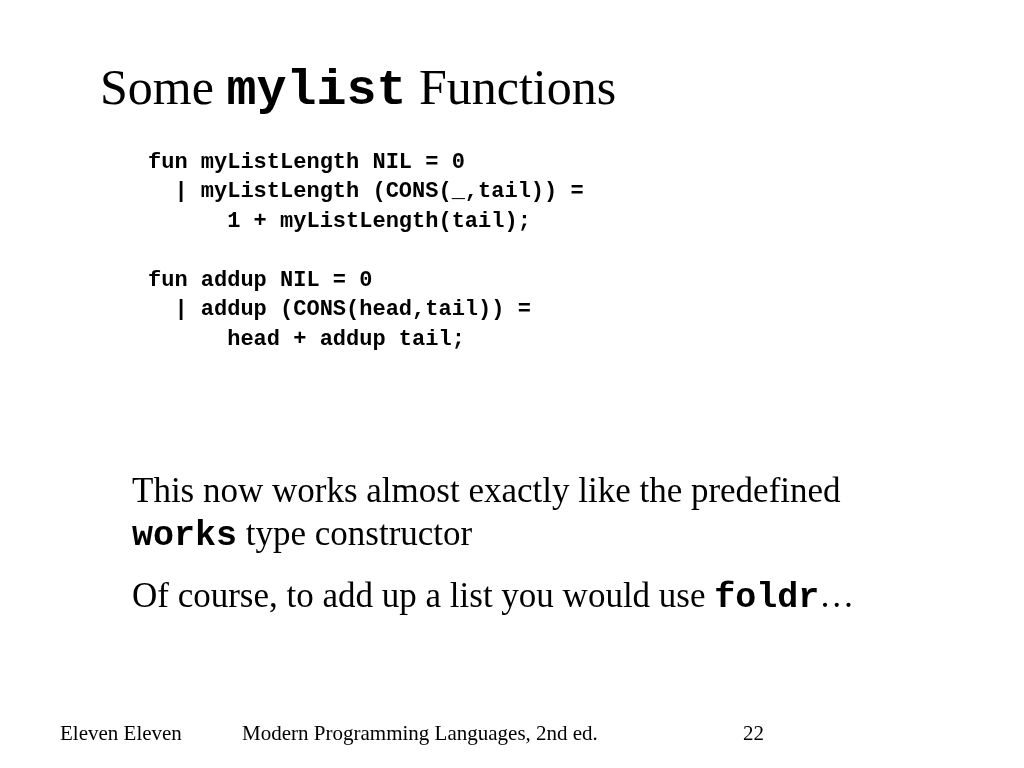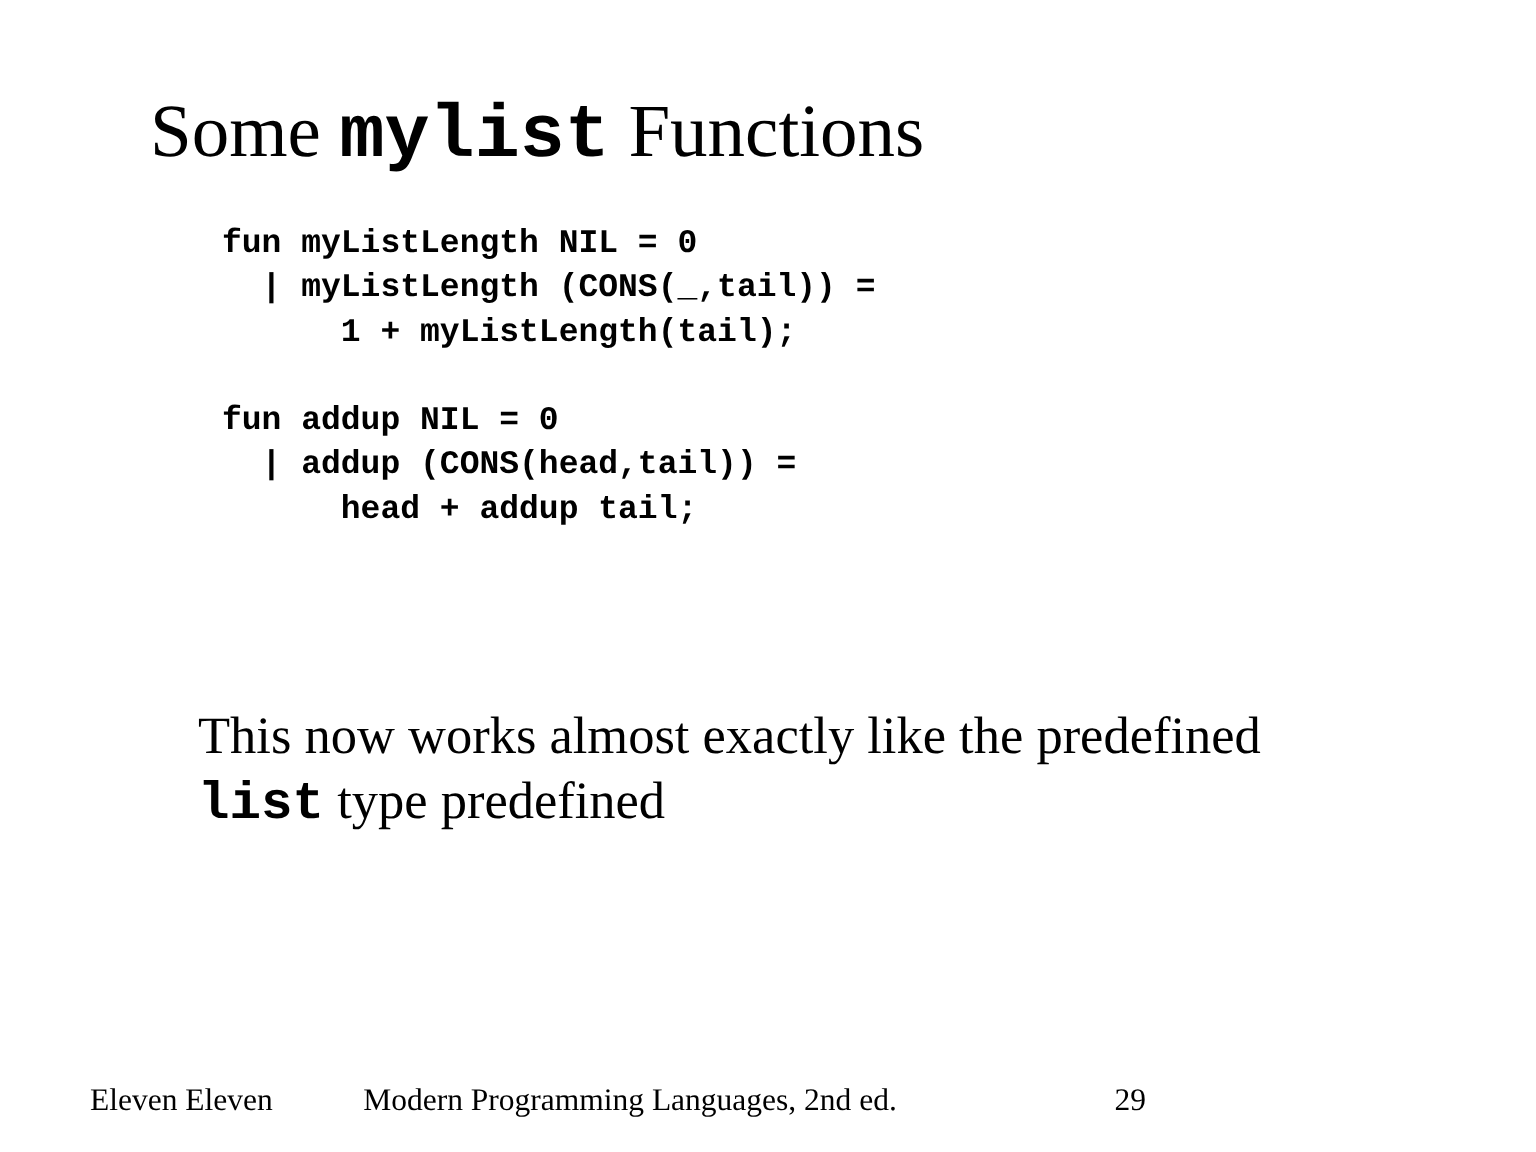--- a/index.html
+++ b/index.html
@@ -96,27 +96,30 @@
       1 + myListLength(tail);
 
 fun addup NIL = 0
   | addup (CONS(head,tail)) =
       head + addup tail;</div>
 
   <div class="bullets">
     <div class="bullet">
       <span class="bullet-marker"></span>
       <span class="bullet-text">
-        <span>This now works almost exactly like the predefined </span><span class="mono">list</span><span> type predefined</span>
+        <span>This now works almost exactly like the predefined </span><span class="mono">works</span><span> type constructor</span>
       </span>
     </div>
     <div class="bullet">
       <span class="bullet-marker"></span>
+      <span class="bullet-text">
+        <span>Of course, to add up a list you would use </span><span class="mono">foldr</span><span>…</span>
+      </span>
     </div>
   </div>
 
   <div class="footer">
     <span class="footer-left">Eleven Eleven</span>
     <span class="footer-center">Modern Programming Languages, 2nd ed.</span>
-    <span class="footer-right">29</span>
+    <span class="footer-right">22</span>
   </div>
 
 </div>
 
 </body></html>

